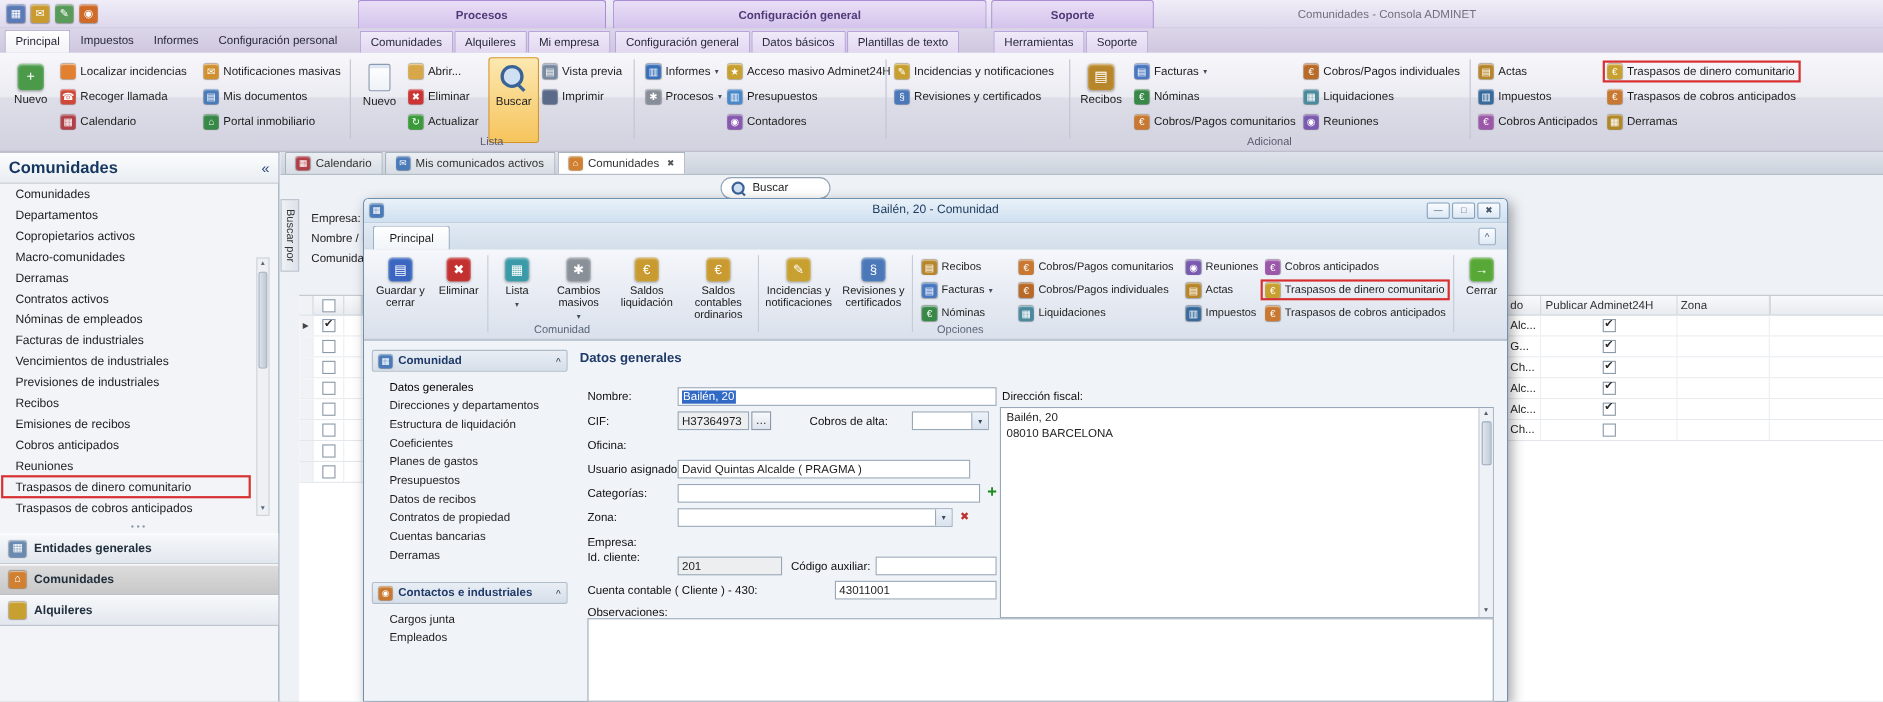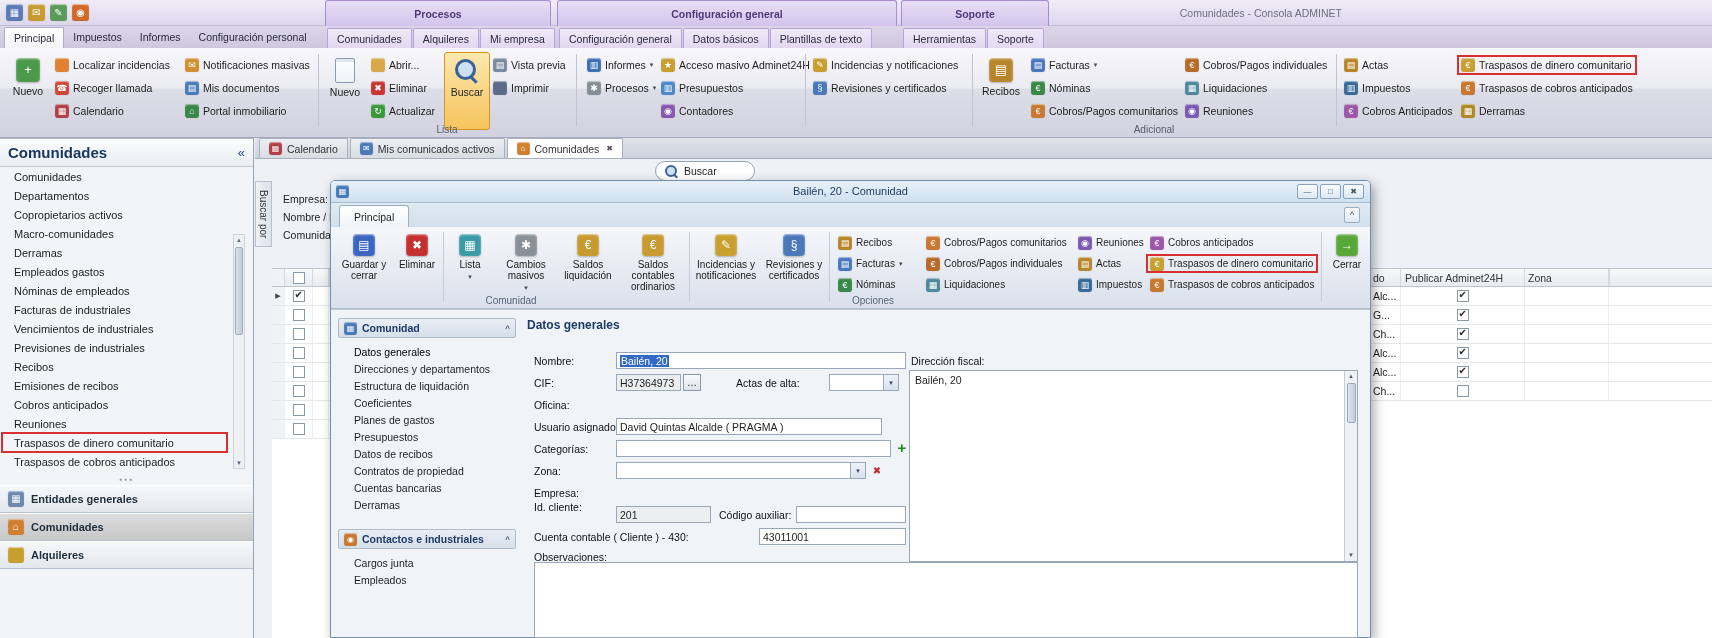--- a/index.html
+++ b/index.html
@@ -532,21 +532,21 @@
 
         <div class="sb-item">
           <span>Macro-comunidades</span>
         </div>
 
         <div class="sb-item">
           <span>Derramas</span>
         </div>
 
         <div class="sb-item">
-          <span>Empleados gastos</span>
+          <span>Contratos activos</span>
         </div>
 
         <div class="sb-item">
           <span>Nóminas de empleados</span>
         </div>
 
         <div class="sb-item">
           <span>Facturas de industriales</span>
         </div>
 
@@ -999,21 +999,21 @@
       <div class="flabel" style="top:42px">Nombre:</div>
       <div class="fld" style="left:285px;top:42px;width:290px">
         <span class="sel">Bailén, 20</span>
       </div>
 
       <div class="flabel" style="top:64px">CIF:</div>
       <div class="fld ro" style="left:285px;top:64px;width:65px">
         <span>H37364973</span>
       </div>
       <div class="fbtn" style="left:352px;top:64px"><span>…</span></div>
-      <div class="flabel" style="left:405px;top:64px">Actas de alta:</div>
+      <div class="flabel" style="left:405px;top:64px">Cobros de alta:</div>
       <div class="fld" style="left:498px;top:64px;width:70px;padding-right:16px">
         <span></span>
         <span class="ddb">▾</span>
       </div>
 
       <div class="flabel" style="top:86px">Oficina:</div>
 
       <div class="flabel" style="top:108px">Usuario asignado:</div>
       <div class="fld" style="left:285px;top:108px;width:266px">
         <span>David Quintas Alcalde ( PRAGMA )</span>
@@ -1053,20 +1053,21 @@
       </div>
 
       <div class="flabel" style="top:238px">Observaciones:</div>
       <div class="obsfld"></div>
 
       <div class="flabel" style="left:580px;top:42px">Dirección fiscal:</div>
       <div class="dirbox">
         <div class="dirlines">
 
         <div class="dirline">Bailén, 20</div>
+            <div class="dirline">08010 BARCELONA</div>
           </div>
         <div class="vscroll">
           <span>▲</span>
           <div class="thumb"></div>
           <div class="spacer"></div>
           <span>▼</span>
         </div>
       </div>
     </div>
   </div>

